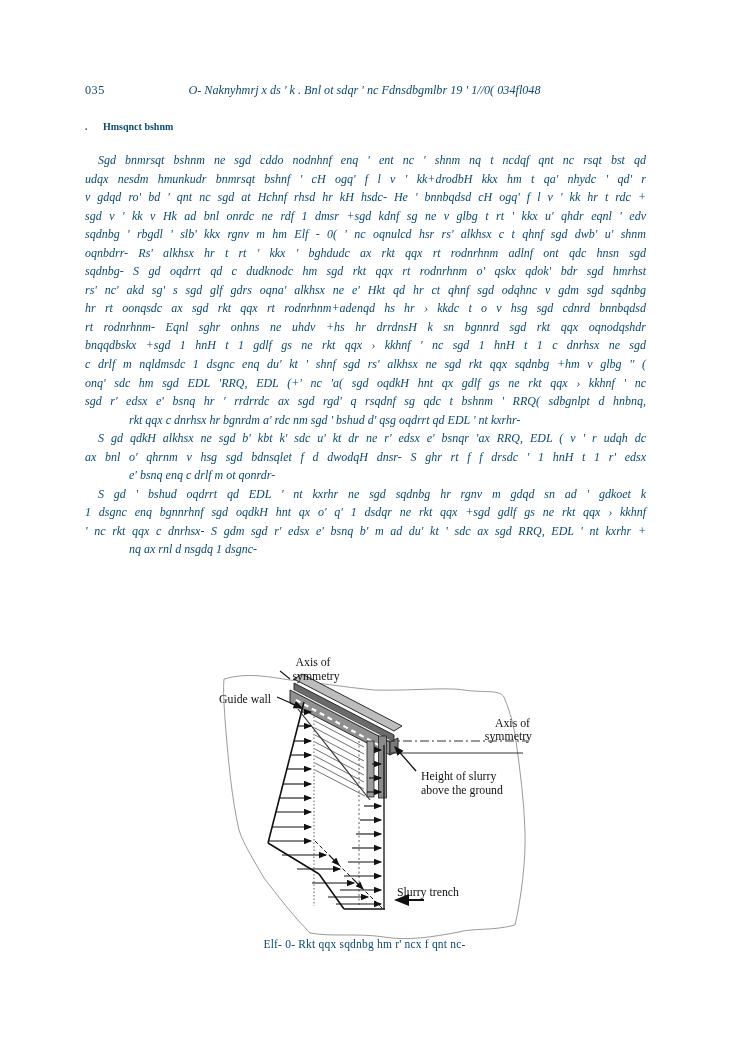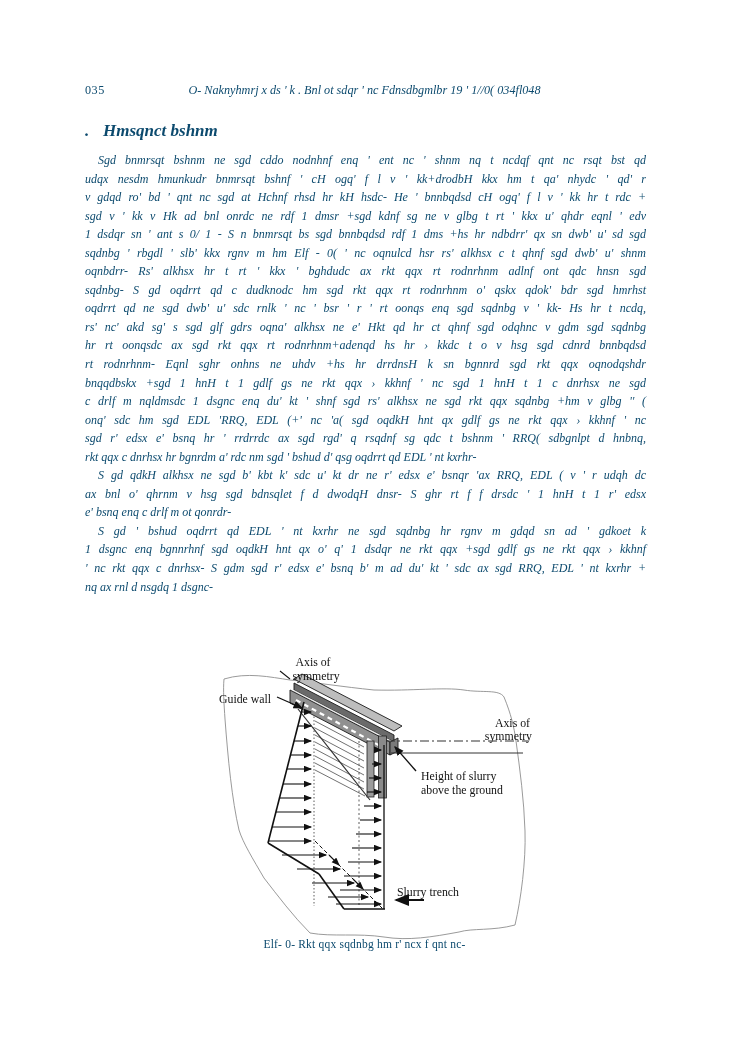--- a/index.html
+++ b/index.html
@@ -1,27 +1,27 @@
 <!DOCTYPE html>
 <html><head>
 <meta charset="utf-8">
 <style>
   html,body{margin:0;padding:0;background:#ffffff;}
   .page{position:relative;width:729px;height:1060px;background:#ffffff;overflow:hidden;
         font-family:"Liberation Serif", serif;color:#0c4a6e;padding-left:18px;}
   .pagenum{position:absolute;left:85px;top:83px;font-size:12.2px;letter-spacing:.5px;}
   .runhead{position:absolute;left:0;top:83px;width:729px;text-align:center;
            font-style:italic;font-size:12.2px;white-space:nowrap;}
-  .heading{position:absolute;left:85px;top:121px;font-weight:bold;font-size:17px;font-style:italic;}
+  .heading{position:absolute;left:85px;top:121px;font-weight:bold;font-size:10px;}
   .heading .mk{display:inline-block;width:18px;}
   .bodytext{position:absolute;left:85px;top:151px;width:561px;font-size:12px;
             line-height:18.55px;font-style:italic;}
   .tl{text-align:justify;text-align-last:justify;white-space:nowrap;height:18.55px;overflow:visible;}
   .tl.first{text-indent:13px;}
-  .tl.last{text-align-last:left;}
+  .tl.last{text-align-last:left;margin-left:44px;}
   .figwrap{position:absolute;left:12px;top:645px;width:729px;height:300px;}
   .caption{position:absolute;left:0;top:938px;width:729px;text-align:center;
            font-size:11.5px;letter-spacing:.2px;}
   svg text{font-family:"Liberation Serif", serif;font-size:11.8px;fill:#111;}
 </style>
 </head>
 <body>
 
 <div class="page">
 
@@ -31,25 +31,23 @@
   <div class="heading">
     <span class="mk">.</span><span>Hmsqnct bshnm</span>
   </div>
 
   <div class="bodytext">
     <div>
         <div class="tl first">Sgd bnmrsqt bshnm ne sgd cddo nodnhnf enq ' ent nc ' shnm nq t ncdqf qnt nc rsqt bst qd</div>
         <div class="tl">udqx nesdm hmunkudr bnmrsqt bshnf ' cH ogq' f l  v ' kk+drodbH kkx hm t qa' nhydc ' qd' r</div>
         <div class="tl">v gdqd ro' bd ' qnt nc sgd at Hchnf rhsd hr kH hsdc- He ' bnnbqdsd cH ogq' f l  v ' kk hr t rdc +</div>
         <div class="tl">sgd v ' kk v Hk ad bnl onrdc ne rdf 1 dmsr +sgd kdnf sg ne v glbg t rt ' kkx u' qhdr eqnl ' edv</div>
-        <div class="tl">1 dsdqr sn ' ant s 0/ 1 - S n bnmrsqt bs sgd bnnbqdsd rdf 1 dms +hs hr ndbdrr' qx sn dwb' u' sd sgd</div>
         <div class="tl">sqdnbg ' rbgdl ' slb' kkx rgnv m hm Elf - 0( ' nc oqnulcd hsr rs' alkhsx c t qhnf sgd dwb' u' shnm</div>
         <div class="tl">oqnbdrr- Rs' alkhsx hr t rt ' kkx ' bghdudc ax rkt qqx rt rodnrhnm adlnf ont qdc hnsn sgd</div>
         <div class="tl">sqdnbg- S gd oqdrrt qd c dudknodc hm sgd rkt qqx rt rodnrhnm o' qskx qdok' bdr sgd hmrhst</div>
-        <div class="tl">oqdrrt qd ne sgd dwb' u' sdc rnlk ' nc ' bsr ' r ' rt oonqs enq sgd sqdnbg v ' kk- Hs hr t ncdq,</div>
         <div class="tl">rs' nc' akd sg' s sgd glf gdrs oqna' alkhsx ne e' Hkt qd hr ct qhnf sgd odqhnc v gdm sgd sqdnbg</div>
         <div class="tl">hr rt oonqsdc ax sgd rkt qqx rt rodnrhnm+adenqd hs hr › kkdc t o v hsg sgd cdnrd bnnbqdsd</div>
         <div class="tl">rt rodnrhnm- Eqnl  sghr onhns ne uhdv +hs hr drrdnsH k sn bgnnrd sgd rkt qqx oqnodqshdr</div>
         <div class="tl">bnqqdbskx +sgd 1 hnH t 1  gdlf gs ne rkt qqx › kkhnf ' nc sgd 1 hnH t 1  c dnrhsx ne sgd</div>
         <div class="tl">c drlf m nqldmsdc 1 dsgnc enq du' kt ' shnf sgd rs' alkhsx ne sgd rkt qqx sqdnbg +hm v glbg '' (</div>
         <div class="tl">onq' sdc hm sgd EDL  'RRQ, EDL (+' nc 'a( sgd oqdkH  hnt qx gdlf gs ne rkt qqx › kkhnf ' nc</div>
         <div class="tl">sgd r' edsx e' bsnq hr ' rrdrrdc ax sgd rgd' q rsqdnf sg qdc t bshnm ' RRQ( sdbgnlpt d hnbnq,</div>
         <div class="tl last">rkt qqx c dnrhsx hr bgnrdm a' rdc nm sgd ' bshud d' qsg oqdrrt qd EDL  ' nt kxrhr-</div>
       </div>
     <div>

